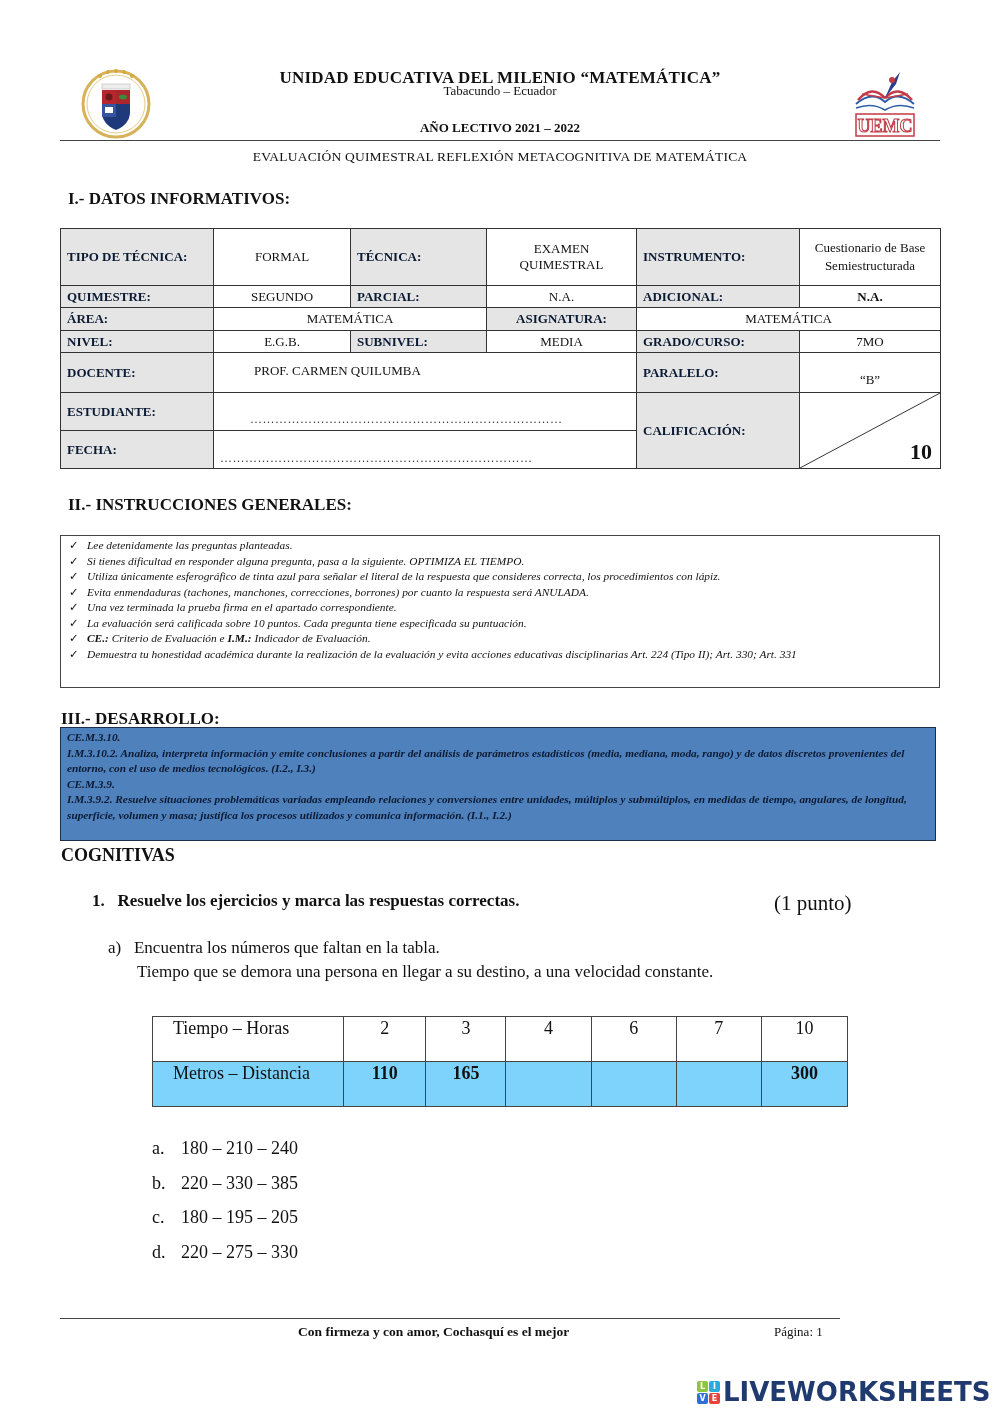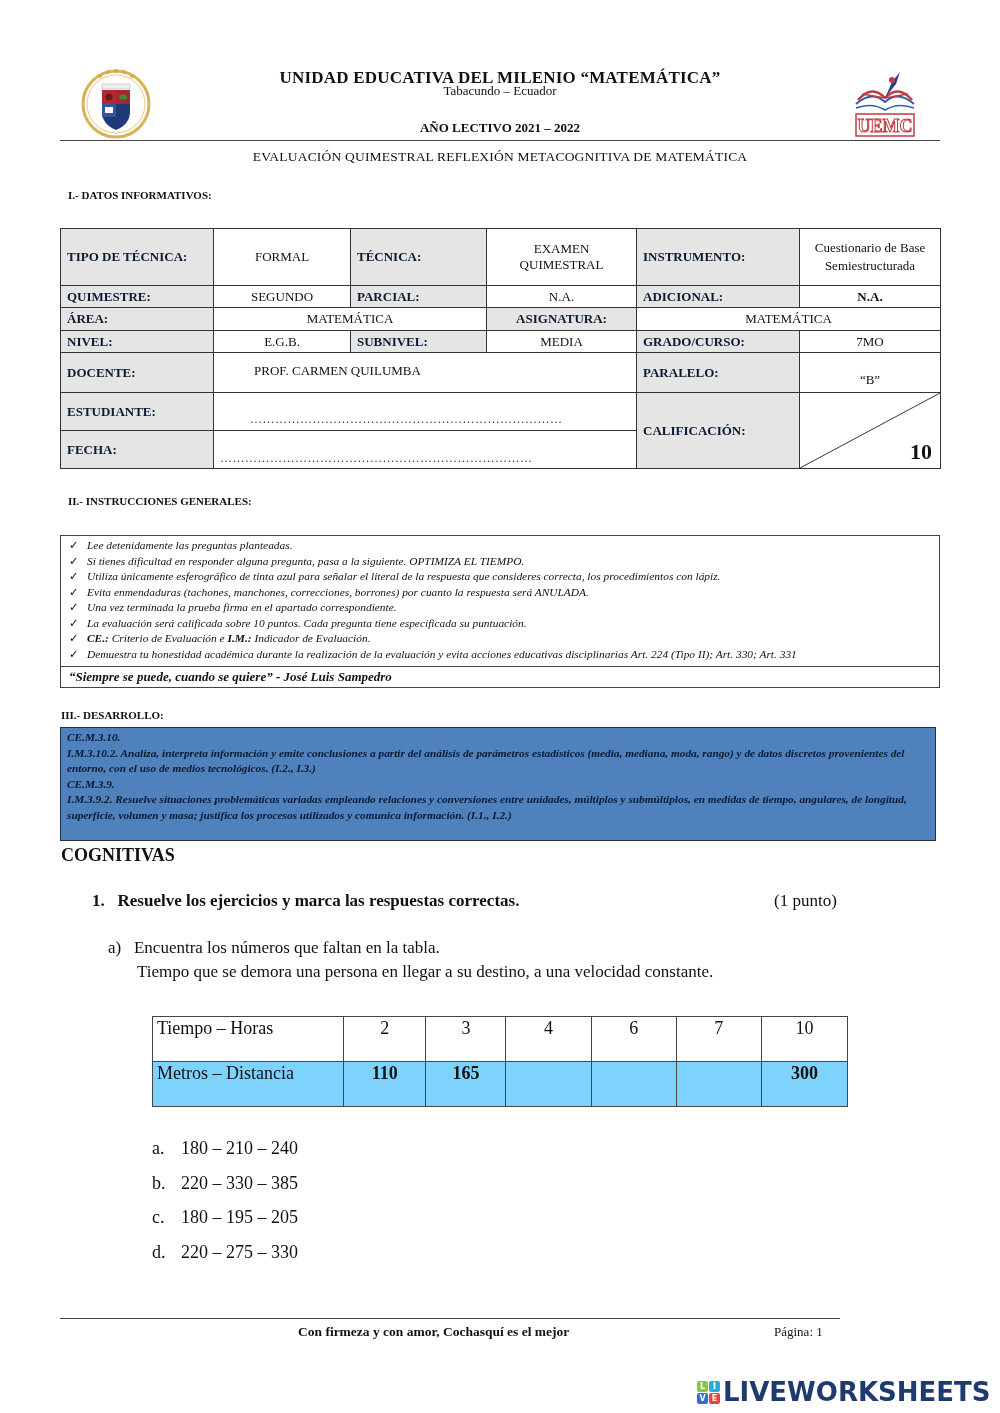--- a/index.html
+++ b/index.html
@@ -8,21 +8,21 @@
 
   
   .school-name { left: 0; width: 1000px; top: 68px; text-align: center; font-weight: bold; font-size: 17px; letter-spacing: 0.2px; }
   .school-loc { left: 0; width: 1000px; top: 83px; text-align: center; font-size: 13px; }
   .school-year { left: 0; width: 1000px; top: 120px; text-align: center; font-weight: bold; font-size: 13px; }
   .hdr-rule { left: 60px; width: 880px; top: 140px; height: 0; border-top: 1.5px solid #444; }
   .eval-title { left: 0; width: 1000px; top: 149px; text-align: center; font-size: 13.5px; letter-spacing: 0.2px; }
   .logo-left { left: 78px; top: 64px; width: 76px; height: 76px; }
   .logo-right { left: 848px; top: 64px; width: 74px; height: 76px; }
 
-  .section-h { left: 68px; font-weight: bold; font-size: 11px; }
+  .section-h { left: 68px; font-weight: bold; font-size: 17px; }
 
   
   table.info { position: absolute; left: 60px; top: 228px; width: 880px; border-collapse: collapse; table-layout: fixed; font-size: 13px; }
   table.info td { border: 1px solid #333; padding: 2px 6px; text-align: center; vertical-align: middle; }
   table.info td.lbl { background: #e5e5e5; font-weight: bold; text-align: left; color: #0b1a33; }
   table.info td.left { text-align: left; }
   .diag-cell { position: relative; padding: 0 !important; }
   .diag-cell svg { position: absolute; left: 0; top: 0; width: 100%; height: 100%; }
   .grade { position: absolute; right: 8px; bottom: 3px; font-weight: bold; font-size: 22px; }
   .dots { font-size: 12px; letter-spacing: 0.5px; color: #333; }
@@ -33,28 +33,28 @@
   .instr-list li { white-space: nowrap; }
   .instr-list .chk { font-style: normal; display: inline-block; width: 18px; }
   .quote { position: absolute; left: 0; right: 0; top: 130px; border-top: 1px solid #444; padding: 2px 8px; font-style: italic; font-weight: bold; font-size: 13px; }
 
   
   .dev-box { left: 60px; top: 727px; width: 876px; height: 114px; border: 1px solid #1f2d4a; background: #4f81bd; padding: 2px 6px; box-sizing: border-box; font-style: italic; font-weight: bold; font-size: 11.3px; line-height: 15.5px; color: #0b1a33; }
 
   .cog { left: 61px; top: 845px; font-weight: bold; font-size: 18px; }
   .q1 { left: 92px; top: 891px; font-size: 17px; }
   .q1 b { font-weight: bold; }
-  .q1-pts { left: 774px; top: 891px; font-size: 17px; }
+  .q1-pts { left: 774px; top: 891px; font-size: 21px; }
   .qa { left: 108px; top: 936px; font-size: 17px; line-height: 24px; }
   .qa .sub { margin-left: 29px; display: block; }
 
   
   table.dt { position: absolute; left: 152px; top: 1016px; width: 696px; border-collapse: collapse; table-layout: fixed; font-size: 18px; }
   table.dt td { border: 1px solid #444; height: 42px; text-align: center; vertical-align: top; padding-top: 1px; }
-  table.dt td.first { text-align: left; padding-left: 4px; font-family: Liberation Serif, serif; }
+  table.dt td.first { text-align: left; padding-left: 20px; font-family: Liberation Serif, serif; }
   table.dt tr.r2 td { background: #7dd3fc; font-weight: normal; }
   table.dt tr.r2 td.b { font-weight: bold; }
 
   .opts { left: 152px; top: 1131px; font-size: 18px; line-height: 34.7px; }
   .opts .k { display: inline-block; width: 29px; }
 
   .foot-rule { left: 60px; top: 1318px; width: 780px; border-top: 1px solid #444; }
   .foot-motto { left: 298px; top: 1324px; font-weight: bold; font-size: 13.5px; }
   .foot-page { left: 774px; top: 1324px; font-size: 13px; }
 
@@ -177,21 +177,20 @@
   <ul class="instr-list">
     <li><span class="chk">✓</span><span>Lee detenidamente las preguntas planteadas.</span></li>
     <li><span class="chk">✓</span><span>Si tienes dificultad en responder alguna pregunta, pasa a la siguiente. OPTIMIZA EL TIEMPO.</span></li>
     <li><span class="chk">✓</span><span>Utiliza únicamente esferográfico de tinta azul para señalar el literal de la respuesta que consideres correcta, los procedimientos con lápiz.</span></li>
     <li><span class="chk">✓</span><span>Evita enmendaduras (tachones, manchones, correcciones, borrones) por cuanto la respuesta será ANULADA.</span></li>
     <li><span class="chk">✓</span><span>Una vez terminada la prueba firma en el apartado correspondiente.</span></li>
     <li><span class="chk">✓</span><span>La evaluación será calificada sobre 10 puntos. Cada pregunta tiene especificada su puntuación.</span></li>
     <li><span class="chk">✓</span><b>CE.:</b><span> Criterio de Evaluación e </span><b>I.M.:</b><span> Indicador de Evaluación.</span></li>
     <li><span class="chk">✓</span><span>Demuestra tu honestidad académica durante la realización de la evaluación y evita acciones educativas disciplinarias Art. 224 (Tipo II); Art. 330; Art. 331</span></li>
   </ul>
-  <div class="quote">“Siempre se puede, cuando se quiere” - José Luis Sampedro</div>
 </div>
 
 <div class="abs section-h" style="top:709px; left:61px;">III.- DESARROLLO:</div>
 <div class="abs dev-box">
   <div>CE.M.3.10.</div>
   <div>I.M.3.10.2. Analiza, interpreta información y emite conclusiones a partir del análisis de parámetros estadísticos (media, mediana, moda, rango) y de datos discretos provenientes del entorno, con el uso de medios tecnológicos. (I.2., I.3.)</div>
   <div>CE.M.3.9.</div>
   <div>I.M.3.9.2. Resuelve situaciones problemáticas variadas empleando relaciones y conversiones entre unidades, múltiplos y submúltiplos, en medidas de tiempo, angulares, de longitud, superficie, volumen y masa; justifica los procesos utilizados y comunica información. (I.1., I.2.)</div>
 </div>
 

